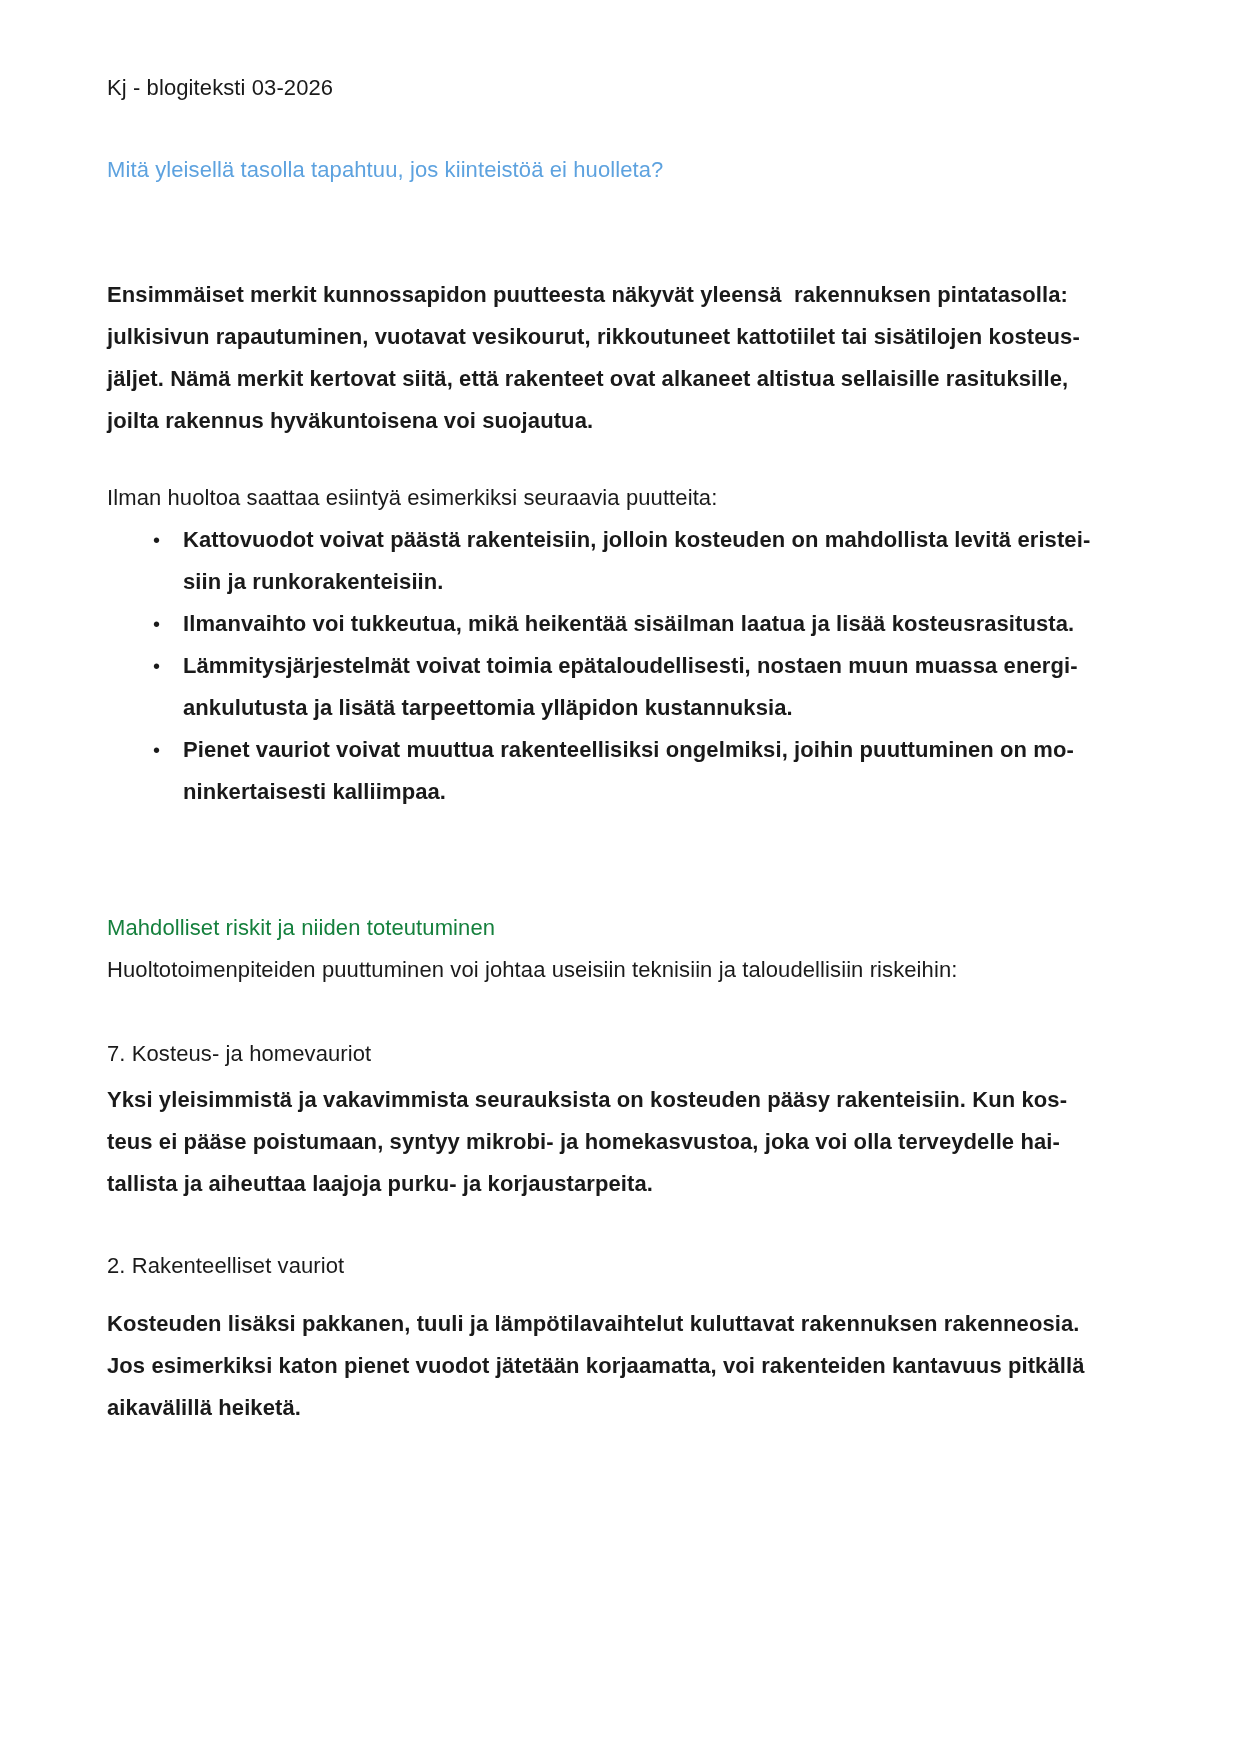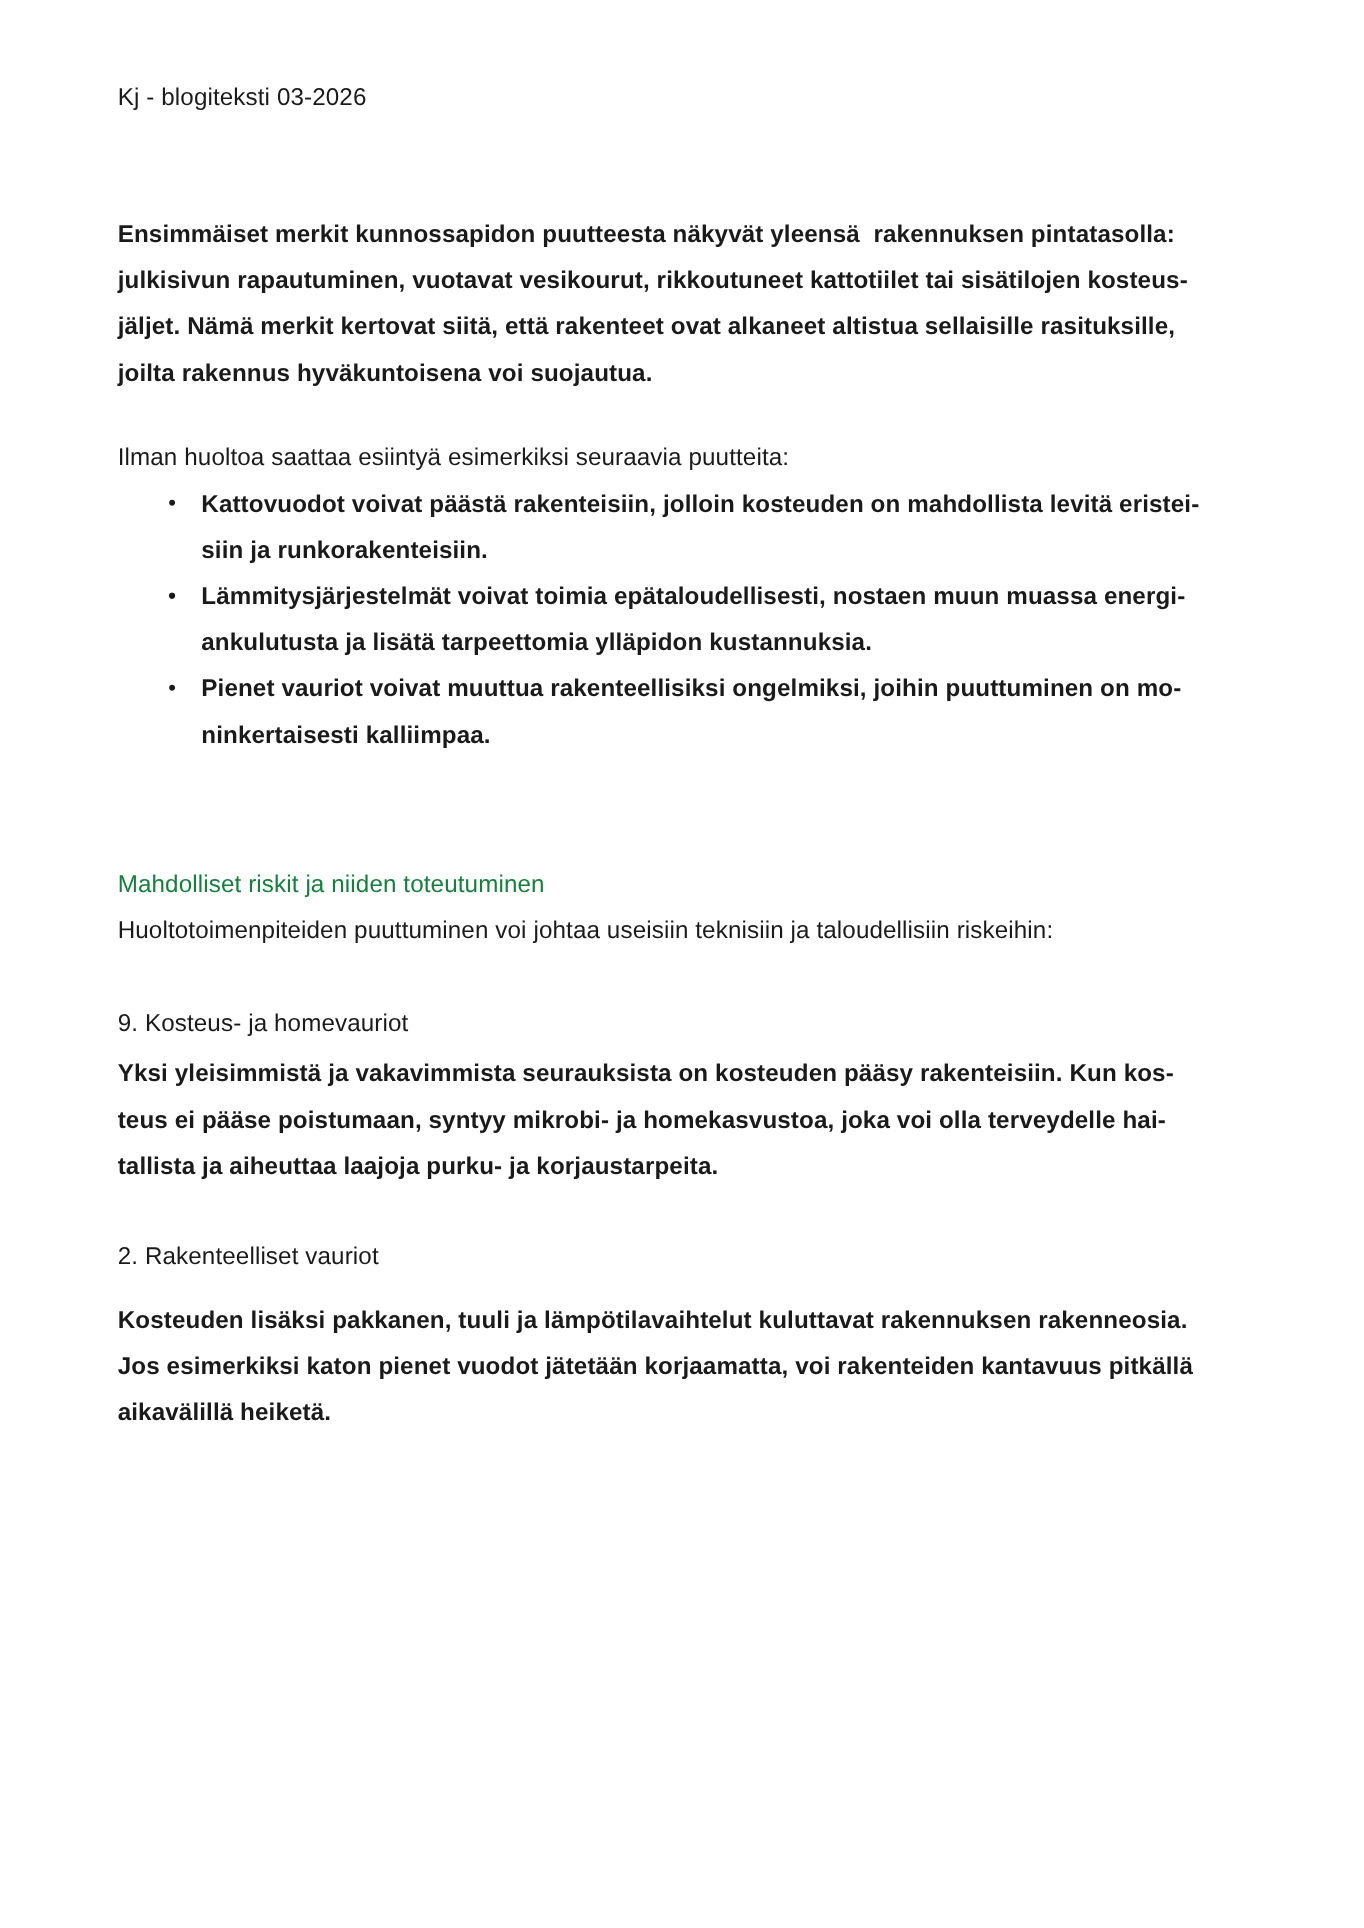--- a/index.html
+++ b/index.html
@@ -53,54 +53,56 @@
   .r2-body { margin-top: 16px; }
 </style>
 </head>
 <body>
 
 <div class="page">
   <div class="content">
 
     <p class="doc-label">Kj - blogiteksti 03-2026</p>
 
+    <h2 class="blue-heading h1" style="color: rgb(93, 162, 223);">Mitä yleisellä tasolla tapahtuu, jos kiinteistöä ei huolleta?</h2>
 
     <p class="body lines para1">Ensimmäiset merkit kunnossapidon puutteesta näkyvät yleensä &nbsp;rakennuksen pintatasolla:
 julkisivun rapautuminen, vuotavat vesikourut, rikkoutuneet kattotiilet tai sisätilojen kosteus-
 jäljet. Nämä merkit kertovat siitä, että rakenteet ovat alkaneet altistua sellaisille rasituksille,
 joilta rakennus hyväkuntoisena voi suojautua.</p>
 
     <p class="body intro">Ilman huoltoa saattaa esiintyä esimerkiksi seuraavia puutteita:</p>
 
     <ul class="bullets">
       <li>
         <span class="dot">•</span>
         <span class="lines">Kattovuodot voivat päästä rakenteisiin, jolloin kosteuden on mahdollista levitä eristei-
 siin ja runkorakenteisiin.</span>
       </li>
       <li>
         <span class="dot">•</span>
+        <span class="lines">Ilmanvaihto voi tukkeutua, mikä heikentää sisäilman laatua ja lisää kosteusrasitusta.</span>
       </li>
       <li>
         <span class="dot">•</span>
         <span class="lines">Lämmitysjärjestelmät voivat toimia epätaloudellisesti, nostaen muun muassa energi-
 ankulutusta ja lisätä tarpeettomia ylläpidon kustannuksia.</span>
       </li>
       <li>
         <span class="dot">•</span>
         <span class="lines">Pienet vauriot voivat muuttua rakenteellisiksi ongelmiksi, joihin puuttuminen on mo-
 ninkertaisesti kalliimpaa.</span>
       </li>
     </ul>
 
     <h2 class="blue-heading h2" style="color: #15803d;">Mahdolliset riskit ja niiden toteutuminen</h2>
 
     <p class="body s2-intro">Huoltotoimenpiteiden puuttuminen voi johtaa useisiin teknisiin ja taloudellisiin riskeihin:</p>
 
-    <p class="body r1-title">9. Kosteus- ja homevauriot</p>
+    <p class="body r1-title">7. Kosteus- ja homevauriot</p>
 
     <p class="body lines r1-body">Yksi yleisimmistä ja vakavimmista seurauksista on kosteuden pääsy rakenteisiin. Kun kos-
 teus ei pääse poistumaan, syntyy mikrobi- ja homekasvustoa, joka voi olla terveydelle hai-
 tallista ja aiheuttaa laajoja purku- ja korjaustarpeita.</p>
 
     <p class="body r2-title">2. Rakenteelliset vauriot</p>
 
     <p class="body lines r2-body">Kosteuden lisäksi pakkanen, tuuli ja lämpötilavaihtelut kuluttavat rakennuksen rakenneosia.
 Jos esimerkiksi katon pienet vuodot jätetään korjaamatta, voi rakenteiden kantavuus pitkällä
 aikavälillä heiketä.</p>

